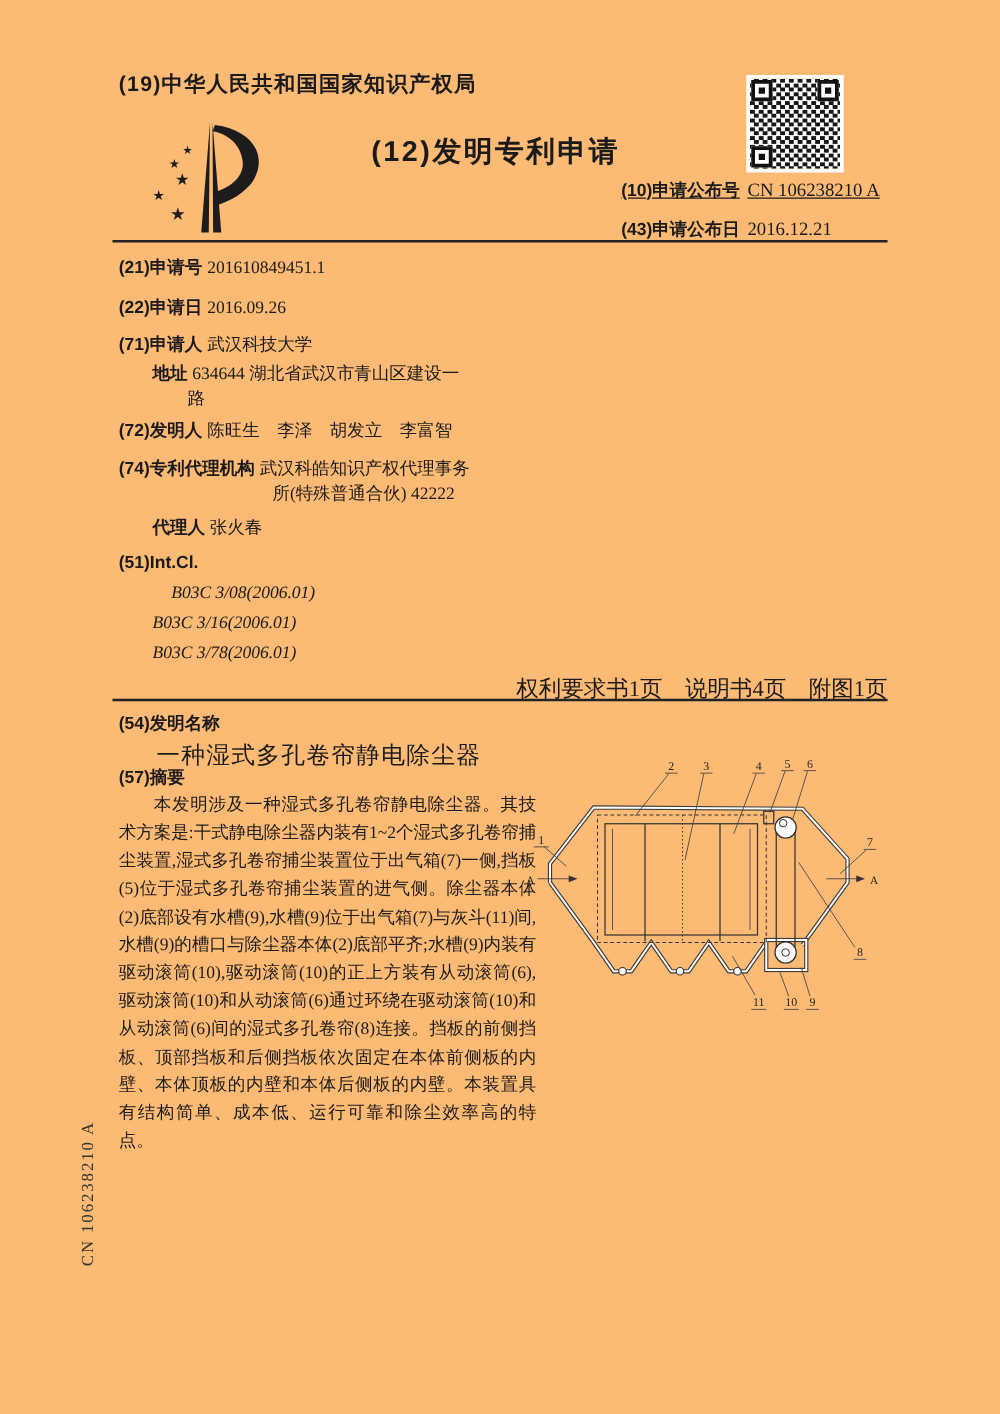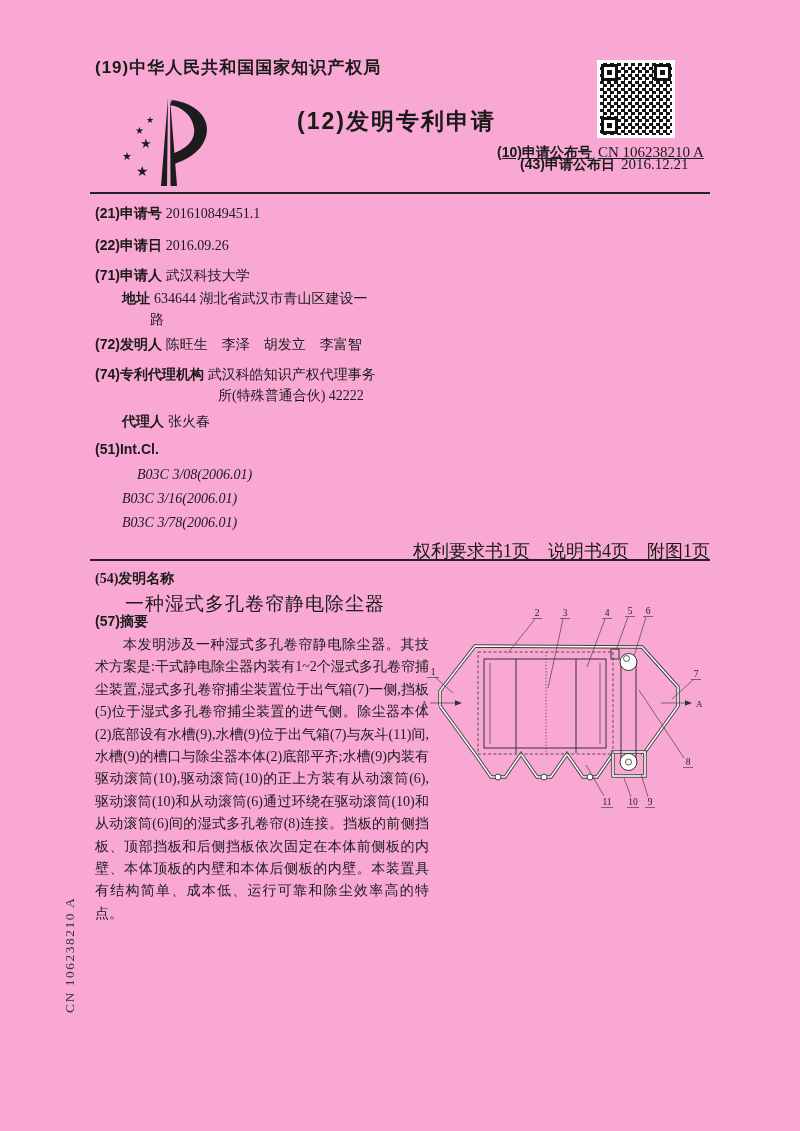--- a/index.html
+++ b/index.html
@@ -1,17 +1,17 @@
 <!DOCTYPE html>
 <html><head>
 <meta charset="utf-8">
 <style>
   html,body{margin:0;padding:0;background:#e8e8e8;}
   .page{
-    position:relative;width:800px;height:1131px;background:#f9a8d4;
+    position:relative;width:800px;height:1131px;background:#fdba74;
     margin:0 auto;overflow:hidden;
     font-family:"Liberation Sans",sans-serif;color:#1a1a1a;
   }
   .abs{position:absolute;}
   .serif{font-family:"Liberation Serif",serif;}
   .b{font-weight:bold;}
   .office{left:95px;top:56px;font-size:17px;font-weight:bold;letter-spacing:1px;}
   .doctype{left:297px;top:106px;font-size:23px;font-weight:bold;letter-spacing:2px;}
   .publine{left:497px;display:flex;gap:6px;align-items:baseline;white-space:nowrap;}
   .publine .lbl{font-size:14px;font-weight:bold;}
@@ -78,21 +78,21 @@
     <text x="10" y="70" font-size="11" fill="#1c1c1c">★</text>
     <text x="24" y="86" font-size="14" fill="#1c1c1c">★</text>
   </svg>
 
   <div class="abs doctype">(12)发明专利申请</div>
 
   <div class="abs publine" style="top:144px;text-decoration:underline;">
     <span class="lbl">(10)申请公布号</span>
     <span class="val">CN 106238210 A</span>
   </div>
-  <div class="abs publine" style="top:156px;margin-left:23px;">
+  <div class="abs publine" style="top:175px;">
     <span class="lbl">(43)申请公布日</span>
     <span class="val">2016.12.21</span>
   </div>
 
   <div class="abs rule" style="top:192px;"></div>
 
   <div class="abs biblio">
     <div class="brow" style="top:5px;">
       <span class="lbl">(21)申请号</span>
       <span class="val">201610849451.1</span>
@@ -126,21 +126,21 @@
     <div class="brow lbl b" style="top:241px;">(51)Int.Cl.</div>
     <div class="brow intcl-item" style="top:267px;left:42px;">B03C 3/08(2006.01)</div>
     <div class="brow intcl-item" style="top:291px;left:27px;">B03C 3/16(2006.01)</div>
     <div class="brow intcl-item" style="top:315px;left:27px;">B03C 3/78(2006.01)</div>
   </div>
 
   <div class="abs pagesline">权利要求书1页　说明书4页　附图1页</div>
 
   <div class="abs rule" style="top:559px;"></div>
 
-  <div class="abs sec-label" style="left:95px;top:570px;font-family:Liberation Serif, serif;">(54)发明名称</div>
+  <div class="abs sec-label" style="left:95px;top:570px;">(54)发明名称</div>
   <div class="abs invention-title">一种湿式多孔卷帘静电除尘器</div>
   <div class="abs sec-label" style="left:95px;top:613px;">(57)摘要</div>
   <div class="abs abstract">本发明涉及一种湿式多孔卷帘静电除尘器。其技术方案是:干式静电除尘器内装有1~2个湿式多孔卷帘捕尘装置,湿式多孔卷帘捕尘装置位于出气箱(7)一侧,挡板(5)位于湿式多孔卷帘捕尘装置的进气侧。除尘器本体(2)底部设有水槽(9),水槽(9)位于出气箱(7)与灰斗(11)间,水槽(9)的槽口与除尘器本体(2)底部平齐;水槽(9)内装有驱动滚筒(10),驱动滚筒(10)的正上方装有从动滚筒(6),驱动滚筒(10)和从动滚筒(6)通过环绕在驱动滚筒(10)和从动滚筒(6)间的湿式多孔卷帘(8)连接。挡板的前侧挡板、顶部挡板和后侧挡板依次固定在本体前侧板的内壁、本体顶板的内壁和本体后侧板的内壁。本装置具有结构简单、成本低、运行可靠和除尘效率高的特点。</div>
 
   <svg class="abs fig" viewBox="0 0 300 230">
 
     <path class="wall-o" d="M20,110 L20,95 L55,50 L222,51 L258,91 L258,110 L222,160"></path>
     <path class="wall-i" d="M20,110 L20,95 L55,50 L222,51 L258,91 L258,110 L222,160"></path>
     <path class="wall-o" d="M20,110 L55,158 L71,181 L85,181 L101,158 L117,181 L131,181 L147,158 L163,181 L177,181 L193,158"></path>
     <path class="wall-i" d="M20,110 L55,158 L71,181 L85,181 L101,158 L117,181 L131,181 L147,158 L163,181 L177,181 L193,158"></path>

